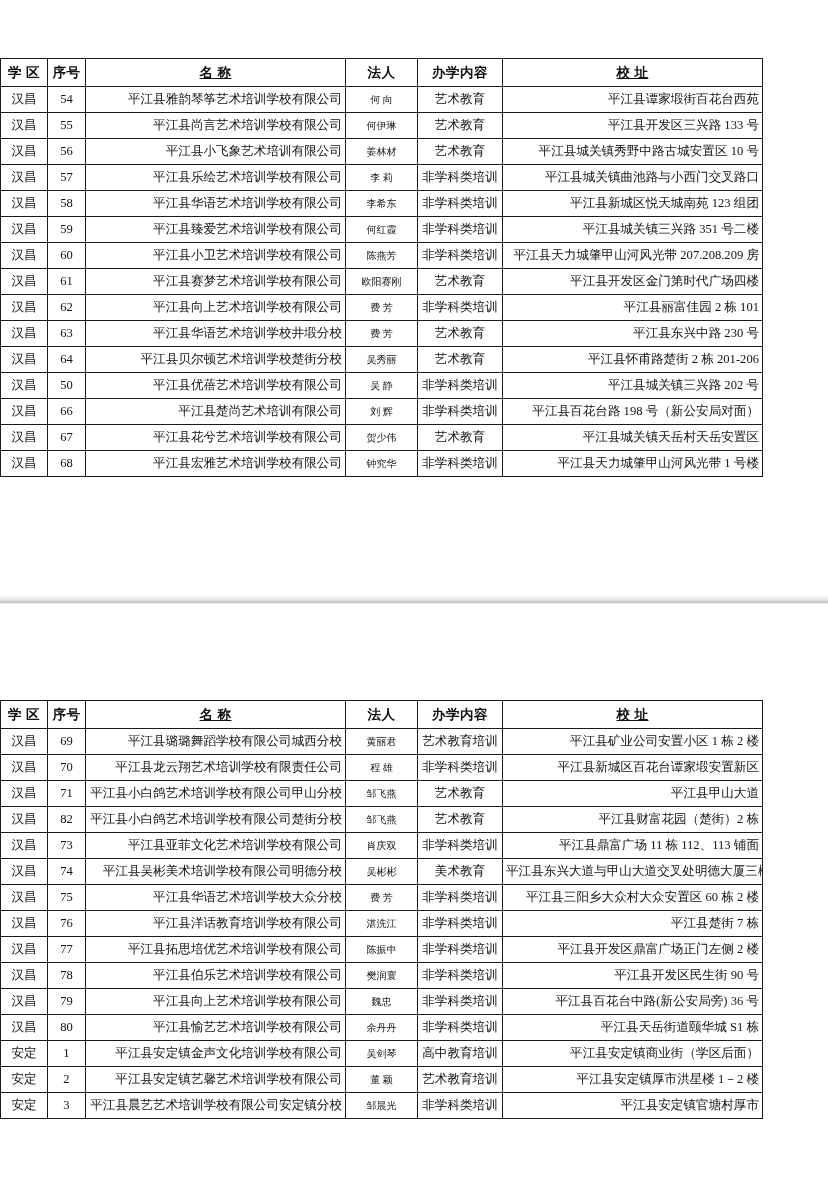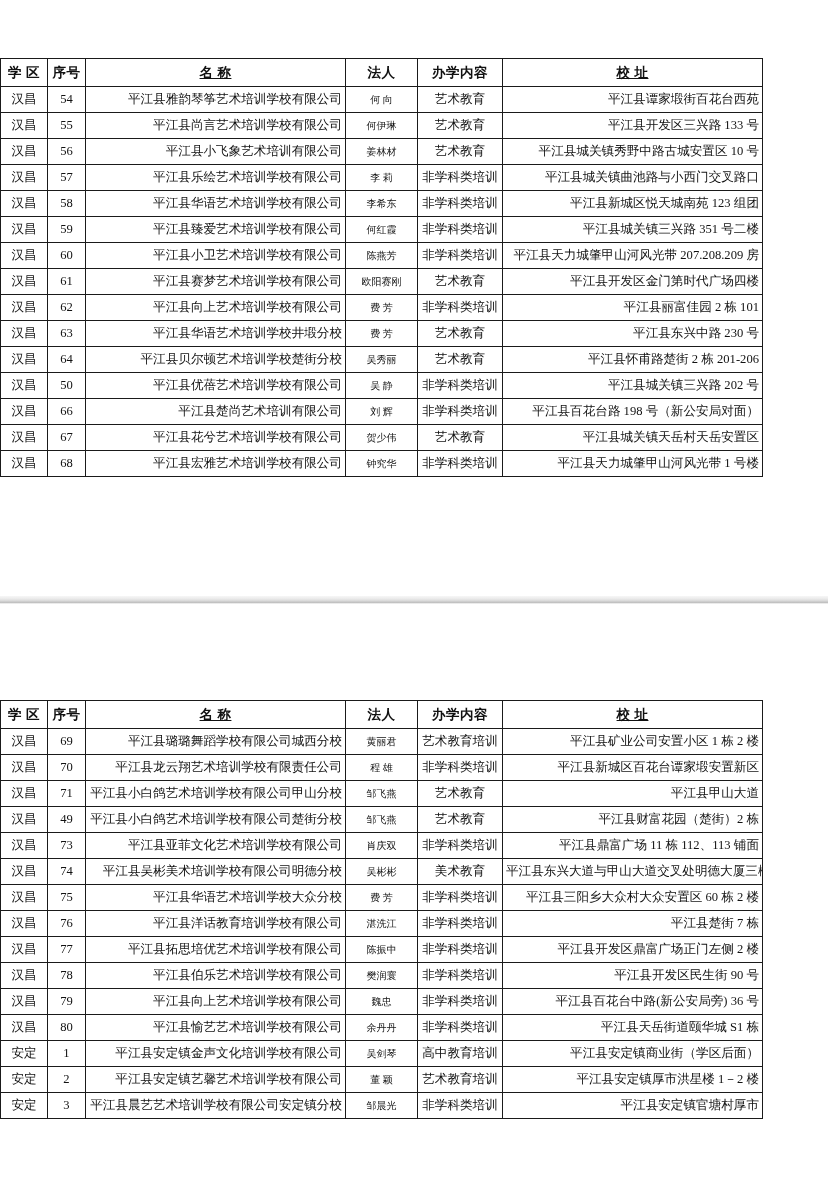--- a/index.html
+++ b/index.html
@@ -509,21 +509,21 @@
           </td>
           <td class="cell-address addr-cell">
             <span class="cell-inner">平江县甲山大道</span>
           </td>
         </tr>
         <tr>
           <td class="cell-district">
             <span class="cell-inner">汉昌</span>
           </td>
           <td class="cell-index">
-            <span class="cell-inner">49</span>
+            <span class="cell-inner">82</span>
           </td>
           <td class="cell-name name-cell">
             <span class="cell-inner">平江县小白鸽艺术培训学校有限公司楚街分校</span>
           </td>
           <td class="cell-legal fr-cell">
             <span class="cell-inner">邹飞燕</span>
           </td>
           <td class="cell-content">
             <span class="cell-inner">艺术教育</span>
           </td>

